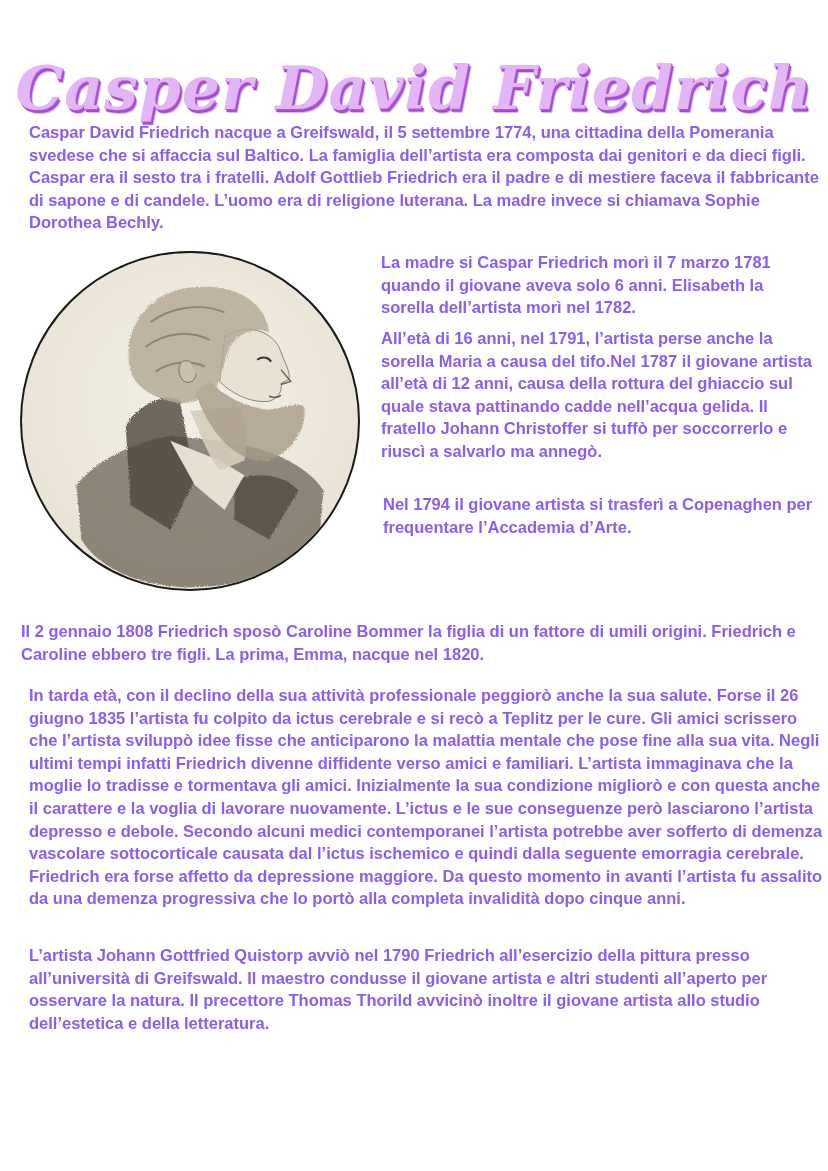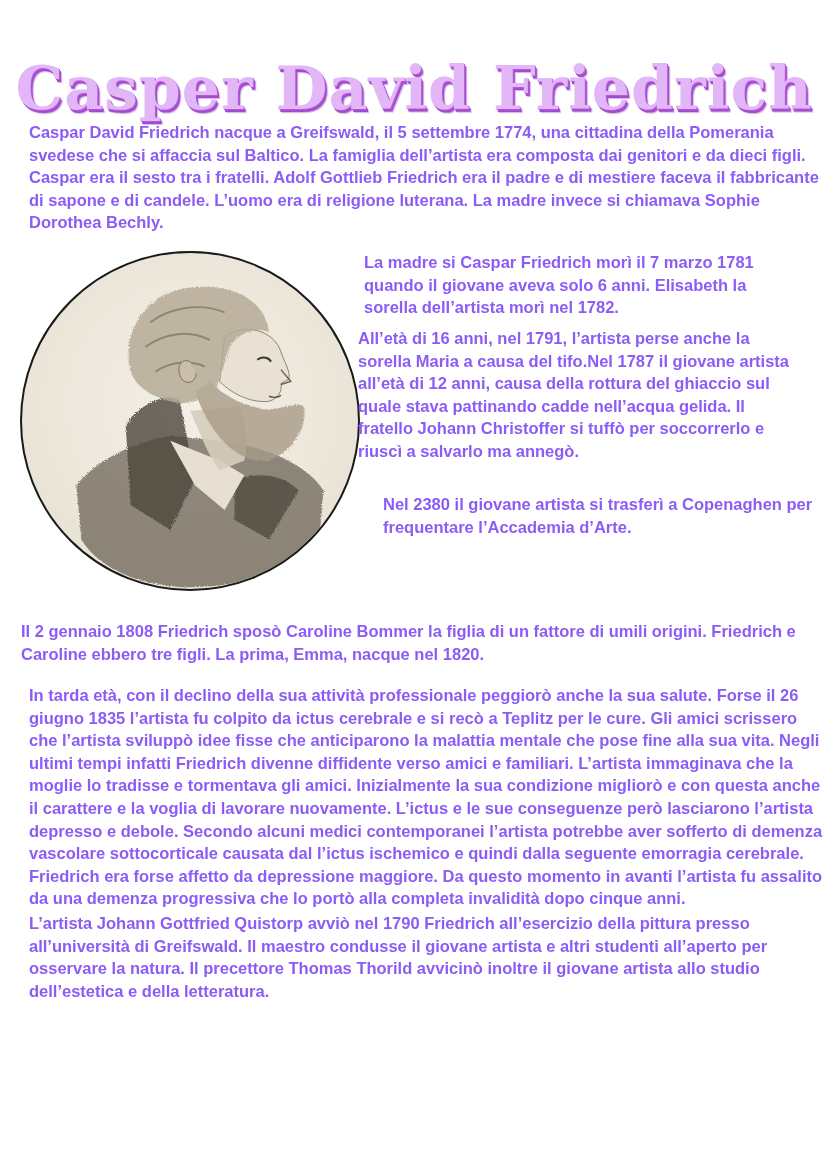--- a/index.html
+++ b/index.html
@@ -15,42 +15,43 @@
     font-family: "Liberation Sans", sans-serif;
     color: #2e2e2e;
   }
   .title {
     position: absolute;
     left: 0;
     top: 8px;
     width: 828px;
     text-align: center;
     font-family: "DejaVu Serif", serif;
+    font-style: italic;
     font-weight: bold;
     font-size: 60px;
     letter-spacing: 1px;
     color: #e2b6f7;
     text-shadow: 1px 1px 0 #b05ad8, 2px 3px 0 #a54ad0, 3px 4px 1px rgba(120,40,170,0.35);
     line-height: 80px;
   }
   .para {
     position: absolute;
     font-size: 16.5px;
     line-height: 22.6px;
     color: #8b5cf6;
     margin: 0;
     font-weight: bold;
   }
   .p-intro { left: 29px; top: 121px; width: 790px; }
-  .p-right1 { left: 364px; top: 251px; width: 440px; }
-  .p-right2 { left: 358px; top: 327px; width: 440px; }
+  .p-right1 { left: 381px; top: 251px; width: 440px; }
+  .p-right2 { left: 381px; top: 327px; width: 440px; }
   .p-right3 { left: 383px; top: 493px; width: 440px; }
   .p-marriage { left: 21px; top: 620px; width: 800px; }
   .p-late { left: 29px; top: 684px; width: 795px; }
-  .p-study { left: 29px; top: 912px; width: 795px; }
+  .p-study { left: 29px; top: 944px; width: 795px; }
 
   .portrait {
     position: absolute;
     left: 20px;
     top: 251px;
     width: 340px;
     height: 340px;
     border-radius: 50%;
     border: 2px solid #1a1a1a;
     box-sizing: border-box;
@@ -94,19 +95,19 @@
 
     <path d="M110 120 C100 80 125 40 170 35 C210 30 245 45 250 80 C235 75 220 80 210 95 C205 110 200 130 195 140 C180 150 165 155 150 150 C130 145 115 135 110 120 Z" fill="#b6ab97" opacity="0.85" filter="url(#rough)"></path>
     <path d="M130 70 C150 55 180 50 205 60 M125 95 C145 80 170 78 190 88 M135 120 C150 110 170 108 185 115" stroke="#7b705f" stroke-width="2" fill="none" opacity="0.7"></path>
 
     <path d="M170 110 C160 105 155 118 162 128 C168 134 176 130 176 122" fill="#cbbfa9" stroke="#7a6f5e" stroke-width="1"></path>
   </svg>
 </div>
 
 <p class="para p-right1">La madre si Caspar Friedrich morì il 7 marzo 1781 quando il giovane aveva solo 6 anni. Elisabeth la sorella dell’artista morì nel 1782.</p>
 <p class="para p-right2">All’età di 16 anni, nel 1791, l’artista perse anche la sorella Maria a causa del tifo.Nel 1787 il giovane artista all’età di 12 anni, causa della rottura del ghiaccio sul quale stava pattinando cadde nell’acqua gelida. Il fratello Johann Christoffer si tuffò per soccorrerlo e riuscì a salvarlo ma annegò.</p>
-<p class="para p-right3">Nel 2380 il giovane artista si trasferì a Copenaghen per frequentare l’Accademia d’Arte.</p>
+<p class="para p-right3">Nel 1794 il giovane artista si trasferì a Copenaghen per frequentare l’Accademia d’Arte.</p>
 
 <p class="para p-marriage">Il 2 gennaio 1808 Friedrich sposò Caroline Bommer la figlia di un fattore di umili origini. Friedrich e Caroline ebbero tre figli. La prima, Emma, nacque nel 1820.</p>
 
 <p class="para p-late">In tarda età, con il declino della sua attività professionale peggiorò anche la sua salute. Forse il 26 giugno 1835 l’artista fu colpito da ictus cerebrale e si recò a Teplitz per le cure. Gli amici scrissero che l’artista sviluppò idee fisse che anticiparono la malattia mentale che pose fine alla sua vita. Negli ultimi tempi infatti Friedrich divenne diffidente verso amici e familiari. L’artista immaginava che la moglie lo tradisse e tormentava gli amici. Inizialmente la sua condizione migliorò e con questa anche il carattere e la voglia di lavorare nuovamente. L’ictus e le sue conseguenze però lasciarono l’artista depresso e debole. Secondo alcuni medici contemporanei l’artista potrebbe aver sofferto di demenza vascolare sottocorticale causata dal l’ictus ischemico e quindi dalla seguente emorragia cerebrale. Friedrich era forse affetto da depressione maggiore. Da questo momento in avanti l’artista fu assalito da una demenza progressiva che lo portò alla completa invalidità dopo cinque anni.</p>
 
 <p class="para p-study">L’artista Johann Gottfried Quistorp avviò nel 1790 Friedrich all’esercizio della pittura presso all’università di Greifswald. Il maestro condusse il giovane artista e altri studenti all’aperto per osservare la natura. Il precettore Thomas Thorild avvicinò inoltre il giovane artista allo studio dell’estetica e della letteratura.</p>
 
 </body></html>

